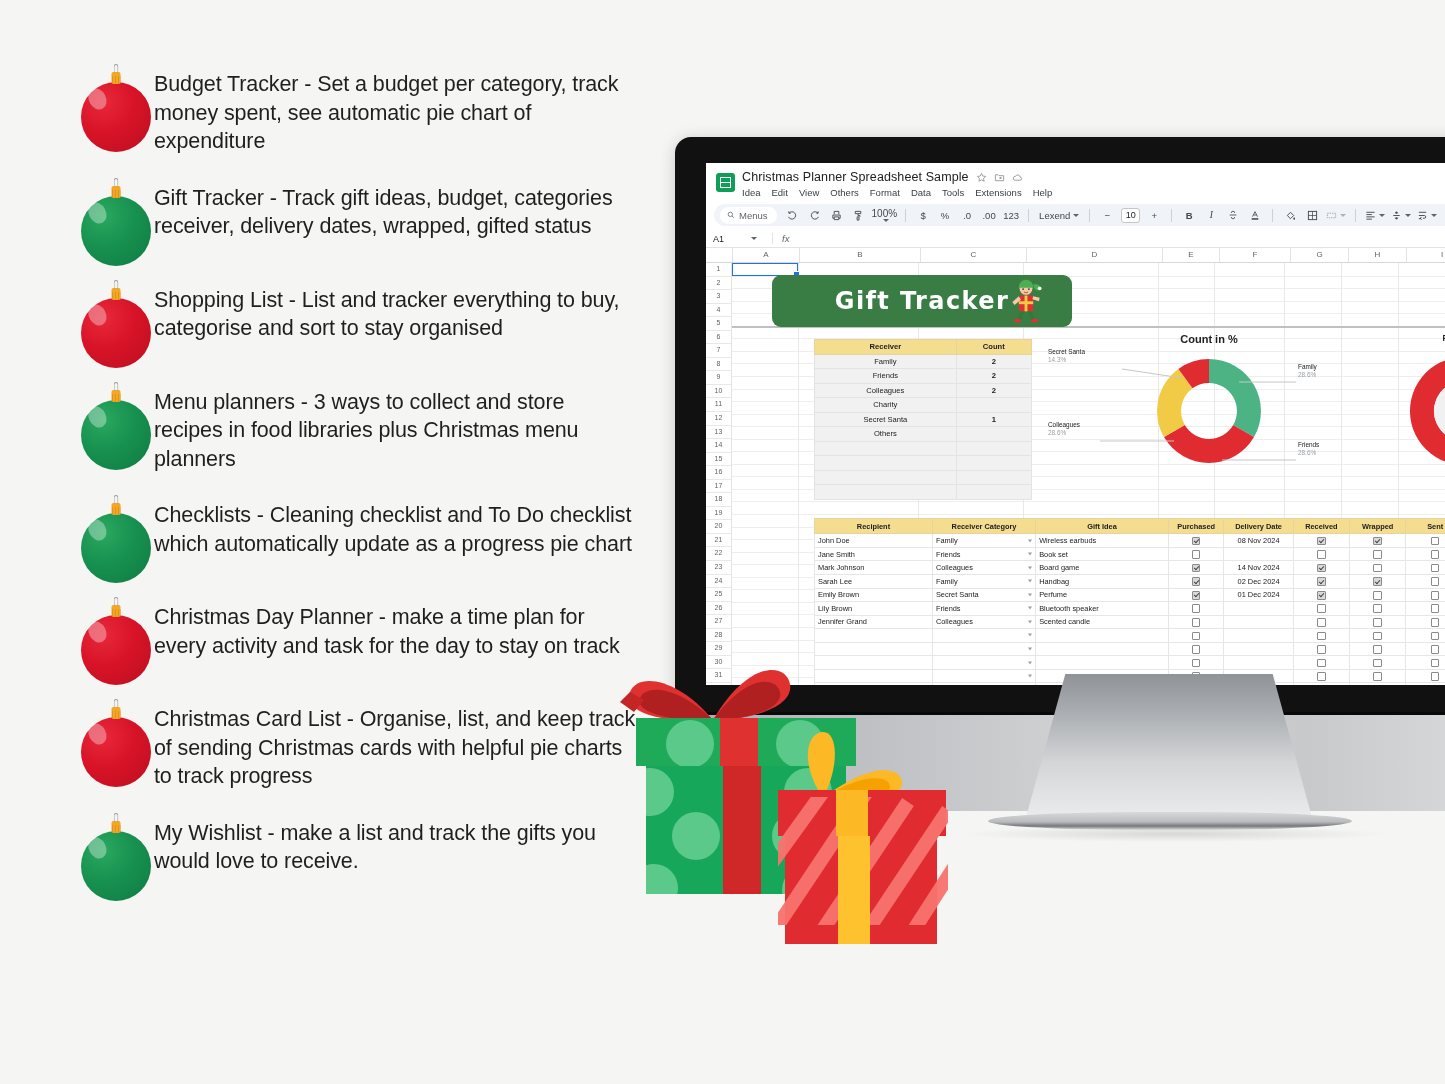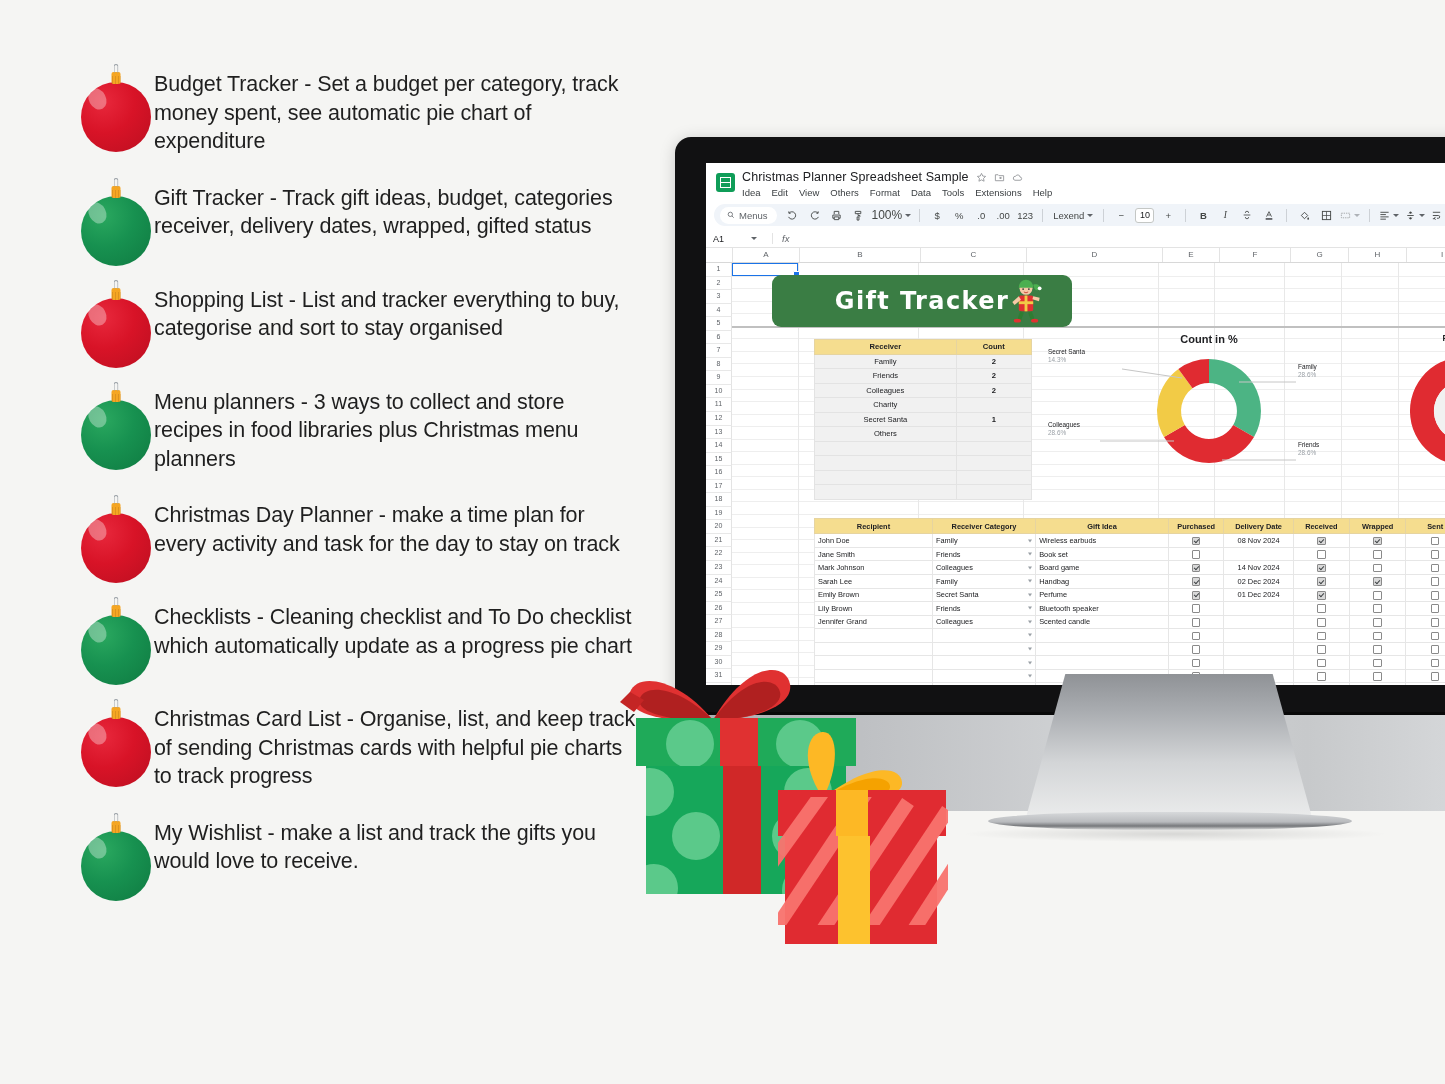--- a/index.html
+++ b/index.html
@@ -116,21 +116,21 @@
   .tb-sep{width:1px;height:13px;background:#cdd1d6;margin:0 6px;flex:none;}
   .tb-btn{
     display:flex;align-items:center;justify-content:center;
     height:18px;min-width:16px;padding:0 3px;border-radius:4px;color:#444746;
     font-size:9.5px;flex:none;
   }
   #menus-pill{
     background:#fff;border-radius:11px;height:17px;display:flex;align-items:center;
     gap:4px;padding:0 9px 0 7px;color:#5f6368;font-size:9.5px;flex:none;margin-right:5px;
   }
-  #zoom-btn{font-size:12px;padding:0 2px;}
+  #zoom-btn{font-size:10px;padding:0 2px;flex-direction:column;}
   #font-btn{font-size:9.5px;padding:0 4px;text-align:center;}
   #fsize-box{
     border:1px solid #c4c7c5;border-radius:3px;height:13px;min-width:17px;
     display:flex;align-items:center;justify-content:center;font-size:9px;
     background:#fff;margin:0 3px;
   }
   .caret{
     width:0;height:0;border-left:3px solid transparent;border-right:3px solid transparent;
     border-top:3.4px solid #5f6368;display:inline-block;margin-left:3px;
   }
@@ -286,36 +286,36 @@
           <div class="gloss"></div>
         </div>
       </div>
       <div class="feature-text">Menu planners - 3 ways to collect and store recipes in food libraries plus Christmas menu planners</div>
     </div>
     <div class="feature-row">
       <div class="bauble-wrap">
         <div class="bauble-cap">
           <div class="bauble-cap-lines"></div>
         </div>
-        <div class="bauble red">
+        <div class="bauble green">
           <div class="gloss"></div>
         </div>
       </div>
-      <div class="feature-text">Christmas Day Planner - make a time plan for every activity and task for the day to stay on track</div>
+      <div class="feature-text">Checklists - Cleaning checklist and To Do checklist which automatically update as a progress pie chart</div>
     </div>
     <div class="feature-row">
       <div class="bauble-wrap">
         <div class="bauble-cap">
           <div class="bauble-cap-lines"></div>
         </div>
-        <div class="bauble green">
+        <div class="bauble red">
           <div class="gloss"></div>
         </div>
       </div>
-      <div class="feature-text">Checklists - Cleaning checklist and To Do checklist which automatically update as a progress pie chart</div>
+      <div class="feature-text">Christmas Day Planner - make a time plan for every activity and task for the day to stay on track</div>
     </div>
     <div class="feature-row">
       <div class="bauble-wrap">
         <div class="bauble-cap">
           <div class="bauble-cap-lines"></div>
         </div>
         <div class="bauble red">
           <div class="gloss"></div>
         </div>
       </div>

